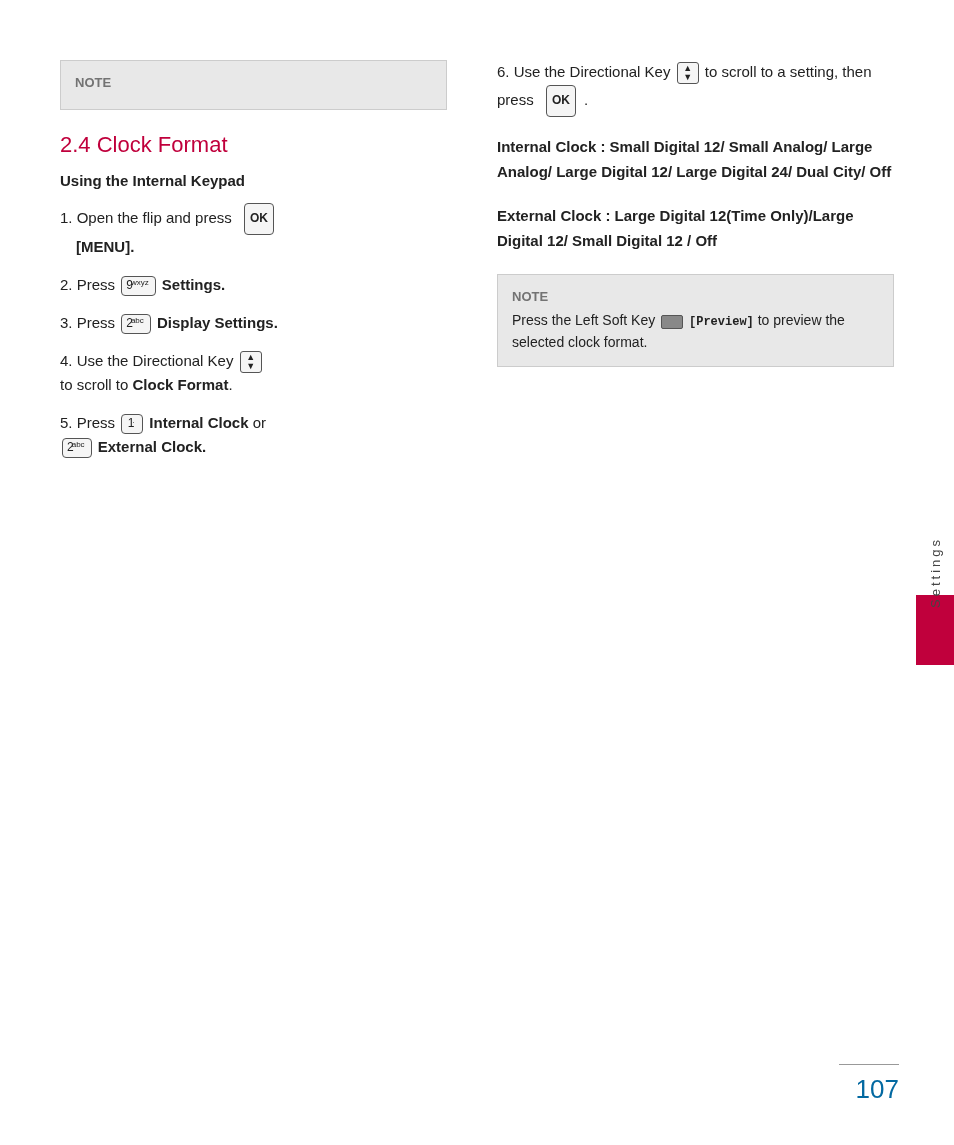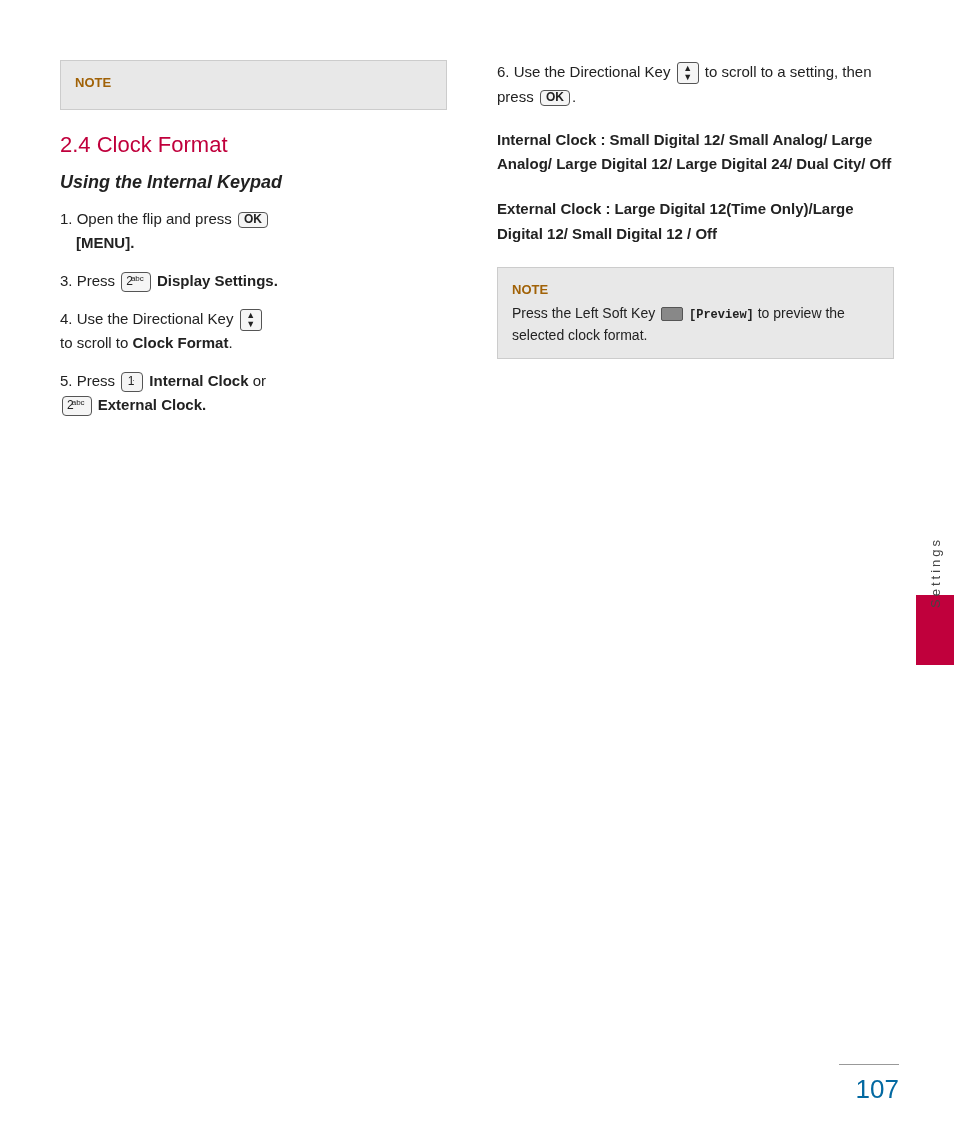--- a/index.html
+++ b/index.html
@@ -35,44 +35,43 @@
     .note-box {
       background: #e8e8e8;
       border: 1px solid #ccc;
       padding: 12px 14px;
       margin-bottom: 22px;
       font-size: 14px;
       line-height: 1.5;
     }
 
     .note-box .note-label {
-      color: #a16207;
+      color: #737373;
       font-weight: bold;
       font-size: 13px;
       margin-bottom: 4px;
     }
 
     .section-title {
       color: #c0003c;
       font-size: 22px;
       font-weight: normal;
       margin-bottom: 14px;
     }
 
     .section-desc {
       font-size: 15px;
       line-height: 1.6;
       margin-bottom: 18px;
     }
 
     .subsection-title {
-      font-size: 18px;
+      font-size: 15px;
       font-weight: bold;
       margin-bottom: 14px;
-      font-style: italic;
     }
 
     .steps-list {
       list-style: none;
       padding: 0;
     }
 
     .steps-list li {
       font-size: 15px;
       line-height: 1.6;
@@ -84,24 +83,24 @@
     .key-ok {
       display: inline-flex;
       align-items: center;
       justify-content: center;
       border: 1.5px solid #555;
       border-radius: 4px;
       padding: 1px 5px;
       font-size: 12px;
       font-weight: bold;
       min-width: 26px;
-      height: 16px;
+      height: 32px;
       background: #f5f5f5;
       vertical-align: middle;
-      margin: 0 2px;
+      margin: 0 8px;
     }
 
     .key-num {
       display: inline-flex;
       align-items: center;
       justify-content: center;
       border: 1.5px solid #555;
       border-radius: 4px;
       padding: 1px 4px;
       font-size: 12px;
@@ -245,20 +244,25 @@
 
     <ol class="steps-list">
 
       <li>
         <span>1. Open the flip and press </span>
         <span class="key-ok">OK</span>
         <br>
         <span class="step-indent bold-text">[MENU].</span>
       </li>
 
+      <li>
+        <span>2. Press </span>
+        <span class="key-num">9<sup style="font-size:8px;position:relative;top:-2px;">wxyz</sup></span>
+        <span class="bold-text"> Settings.</span>
+      </li>
 
       <li>
         <span>3. Press </span>
         <span class="key-num">2<sup style="font-size:8px;position:relative;top:-2px;">abc</sup></span>
         <span class="bold-text"> Display Settings.</span>
       </li>
 
       <li>
         <span>4. Use the Directional Key </span>
         <span class="key-directional">

